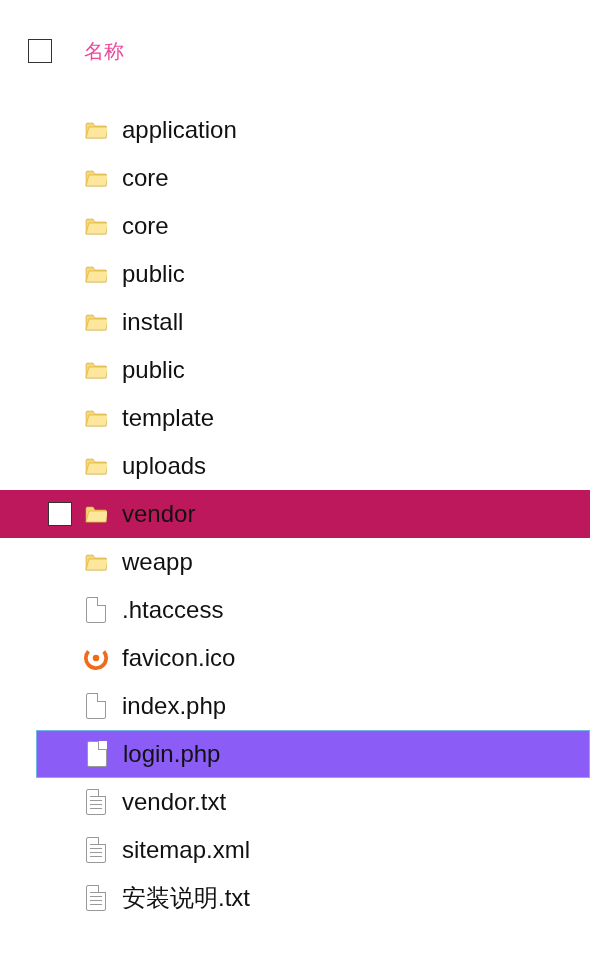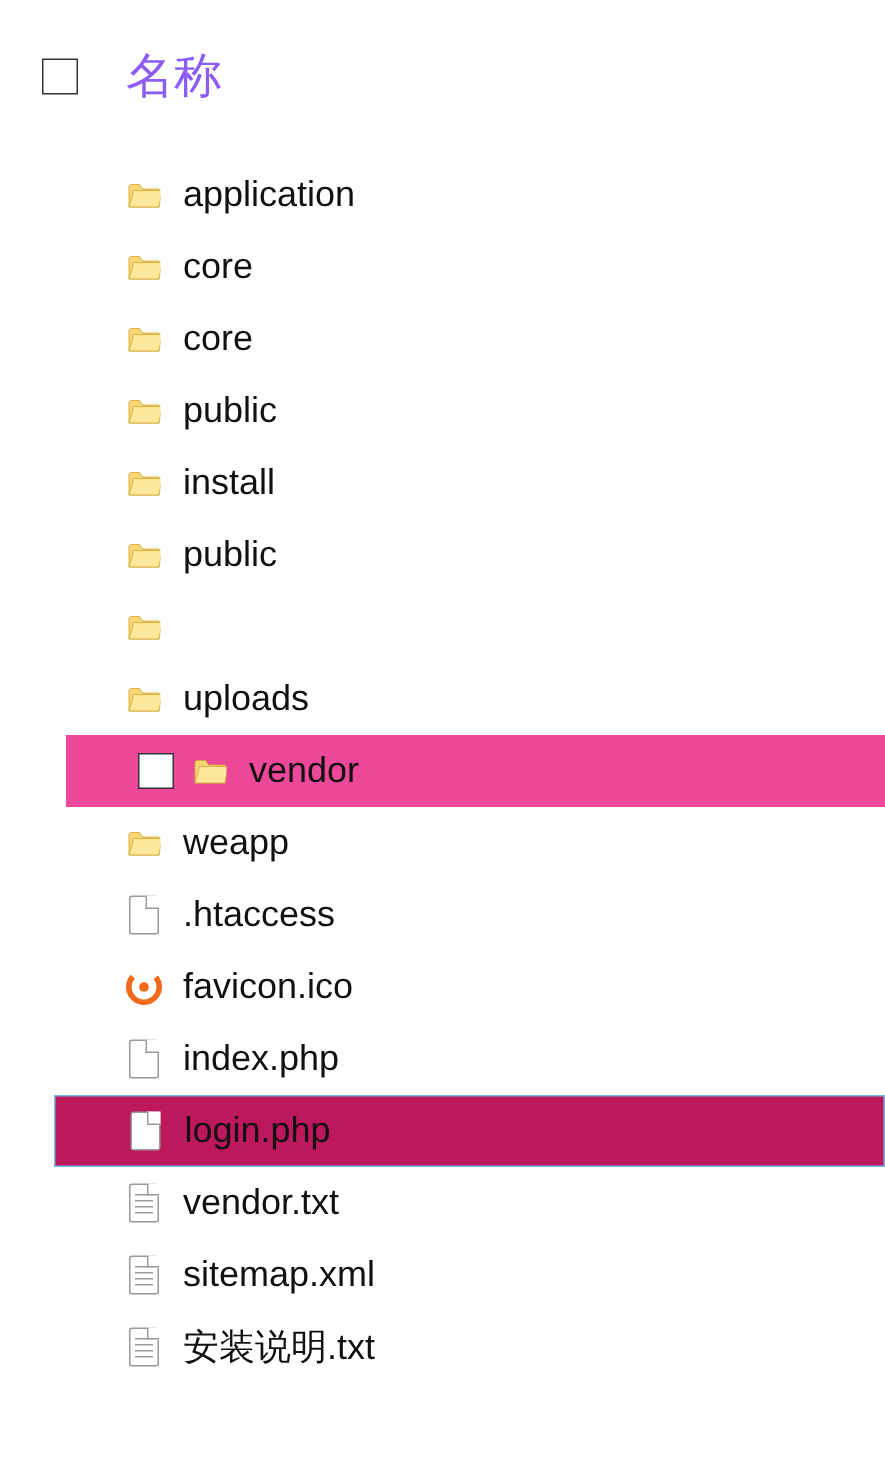--- a/index.html
+++ b/index.html
@@ -23,37 +23,36 @@
       margin-bottom: 32px;
     }
     .header-checkbox {
       width: 24px;
       height: 24px;
       border: 1.5px solid #333;
       background: #fff;
       margin-right: 32px;
     }
     .header-label {
-      font-size: 32px;
-      color: #8b5cf6;
+      font-size: 20px;
+      color: #ec4899;
     }
     .file-row {
       display: flex;
       align-items: center;
       height: 48px;
       padding-left: 48px;
       position: relative;
     }
     .file-row.hovered {
-      background: #ec4899;
-      margin-left: 44px;
+      background: #be185d;
     }
     .file-row.selected {
       border: 1px solid #71b8e6;
-      background: #be185d;
+      background: #8b5cf6;
       margin-left: 36px;
       padding-left: 12px;
     }
     .row-checkbox {
       width: 24px;
       height: 24px;
       border: 1.5px solid #333;
       background: #fff;
       margin-right: 12px;
       flex-shrink: 0;
@@ -198,20 +197,21 @@
   </div>
 
   <div class="file-row">
     <div class="checkbox-spacer"></div>
     <div class="file-icon">
       <svg class="folder-svg" width="22" height="20" viewBox="0 0 22 20">
           <path d="M1 4 L1 18 L21 18 L21 6 L10 6 L8 3 L2 3 Z" fill="#f7d774" stroke="#d4a93a" stroke-width="0.6"></path>
           <path d="M1 18 L4 7 L23 7 L21 18 Z" fill="#fce79a" stroke="#d4a93a" stroke-width="0.6"></path>
         </svg>
     </div>
+    <div class="file-name">template</div>
   </div>
 
   <div class="file-row">
     <div class="checkbox-spacer"></div>
     <div class="file-icon">
       <svg class="folder-svg" width="22" height="20" viewBox="0 0 22 20">
           <path d="M1 4 L1 18 L21 18 L21 6 L10 6 L8 3 L2 3 Z" fill="#f7d774" stroke="#d4a93a" stroke-width="0.6"></path>
           <path d="M1 18 L4 7 L23 7 L21 18 Z" fill="#fce79a" stroke="#d4a93a" stroke-width="0.6"></path>
         </svg>
     </div>

